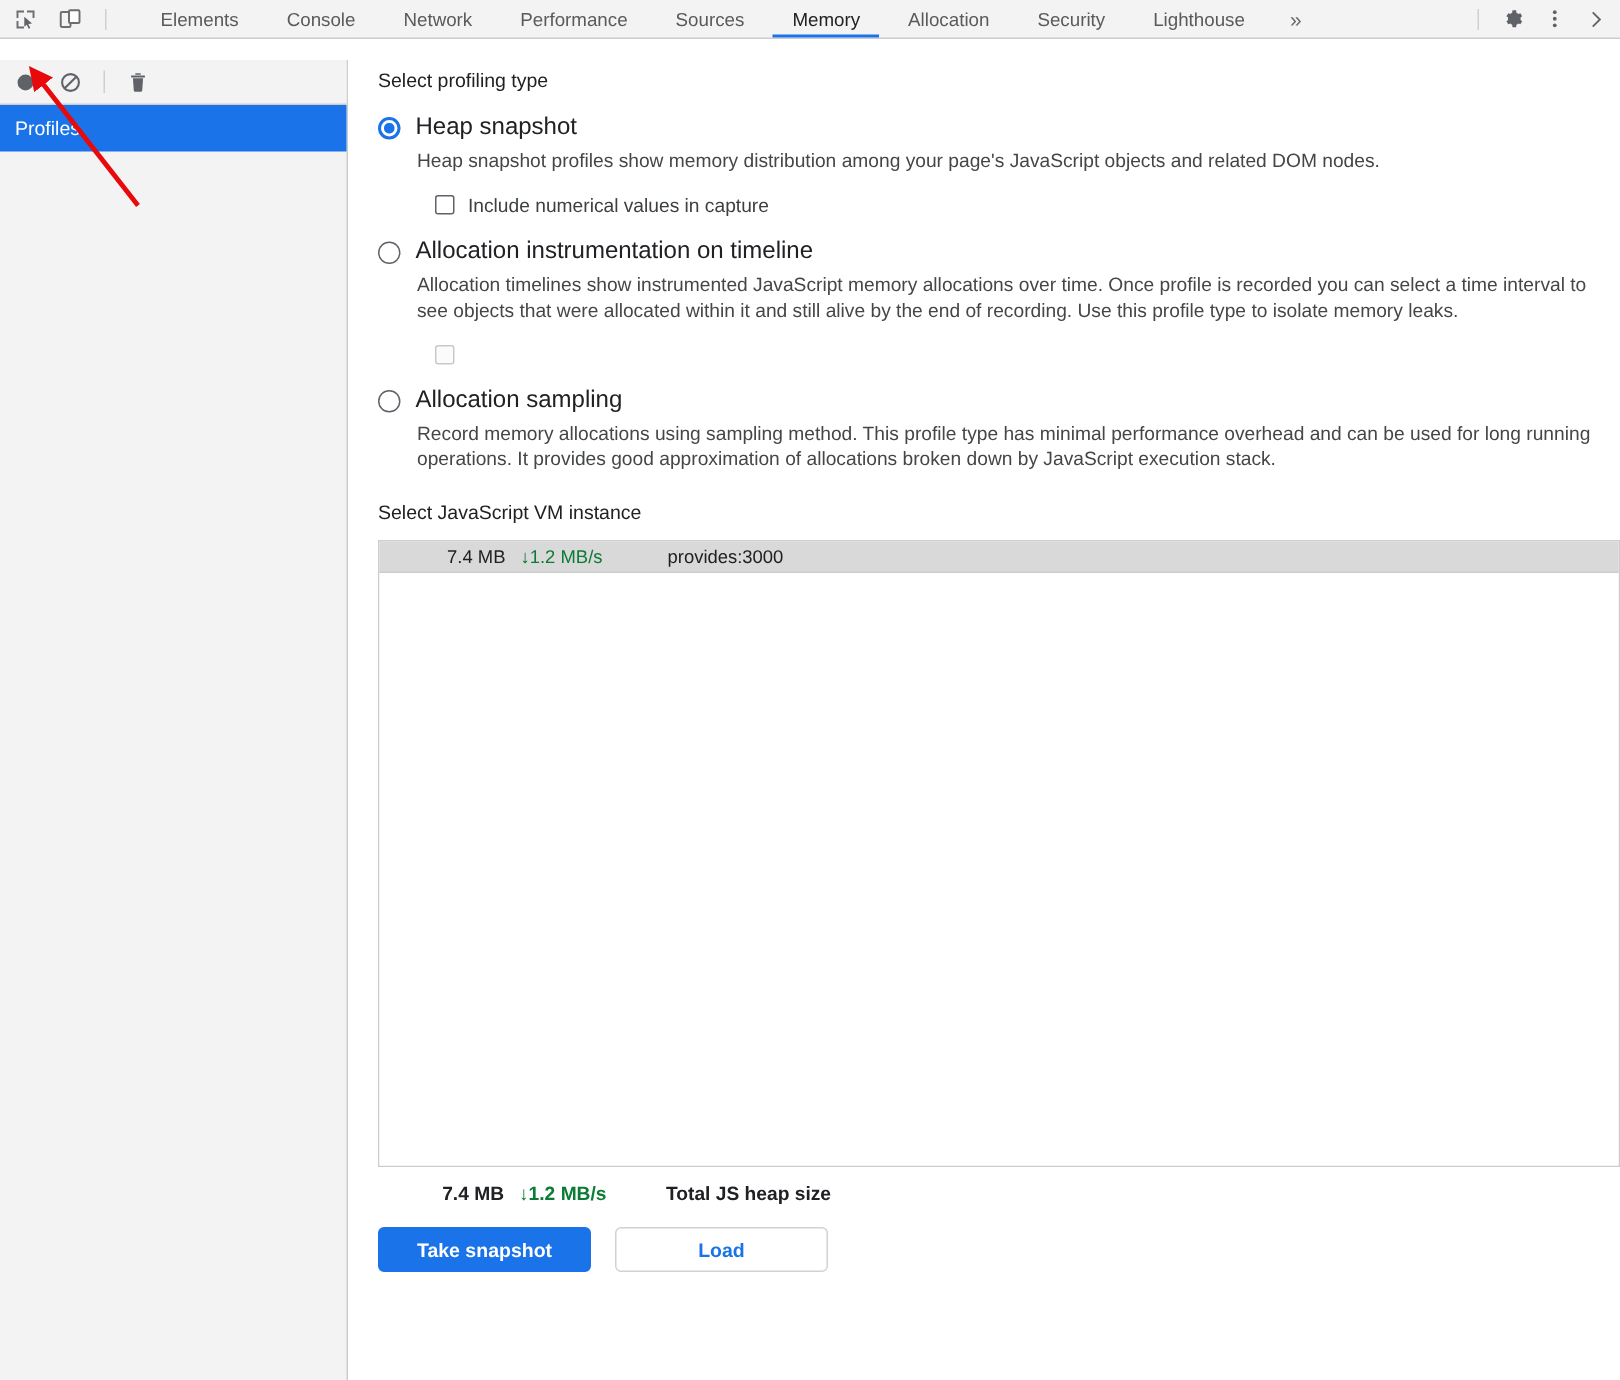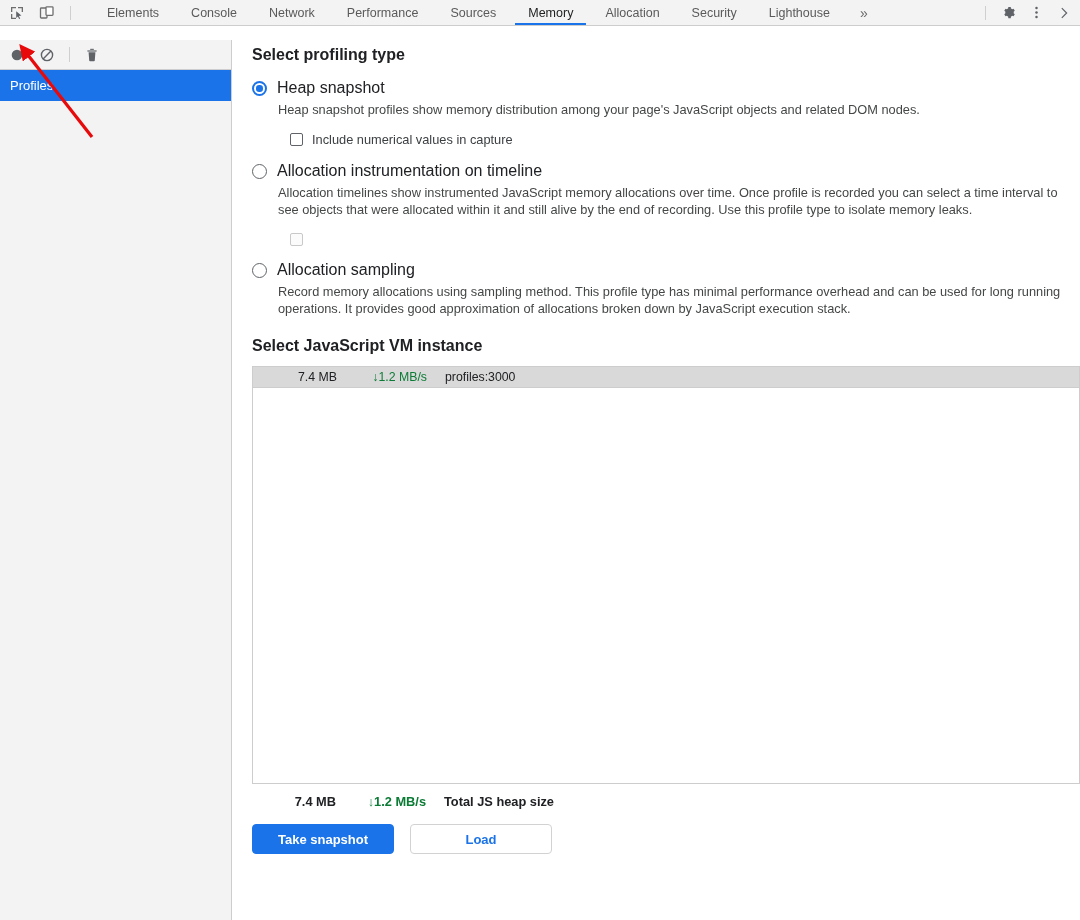--- a/index.html
+++ b/index.html
@@ -113,24 +113,24 @@
   }
 
   
   .main {
     position: absolute; left: 233px; top: 26px;
     width: 847px; height: 894px;
     background: #ffffff;
     overflow: hidden;
   }
   .section-title {
-    font-size: 16px;
+    font-size: 13px;
     color: #202124;
     margin: 20px 0 0 19px;
-    font-weight: bold;
+    font-weight: normal;
   }
 
   .opt-group { margin: 0 0 0 19px; }
 
   .radio-row {
     display: flex; align-items: flex-start;
     margin-top: 16px;
   }
   .radio {
     width: 15px; height: 15px;
@@ -209,21 +209,21 @@
     display: flex; align-items: center;
     font-size: 12.3px;
     color: #202124;
   }
   .vm-body { height: 395px; background: #fff; }
   .col-size {
     width: 84px; text-align: right;
     padding-right: 0;
   }
   .col-rate {
-    width: 90px; text-align: right;
+    width: 90px; 
     color: #0b7b35; font-weight: normal;
     padding-left: 10px;
   }
   .col-name { padding-left: 18px; }
 
   .vm-footer {
     display: flex; align-items: center;
     margin: 10px 0 0 19px;
     width: 828px;
     font-size: 12.8px;
@@ -402,21 +402,21 @@
       </div>
       <div class="opt-desc">Record memory allocations using sampling method. This profile type has minimal performance overhead and can be used for long running operations. It provides good approximation of allocations broken down by JavaScript execution stack.</div>
     </div>
 
     <div class="section-title">Select JavaScript VM instance</div>
 
     <div class="vm-panel">
       <div class="vm-head">
         <div class="col-size">7.4 MB</div>
         <div class="col-rate"><span>↓</span><span>1.2 MB/s</span></div>
-        <div class="col-name">profiles:3000</div>
+        <div class="col-name">provides:3000</div>
       </div>
       <div class="vm-body"></div>
     </div>
 
     <div class="vm-footer">
       <div class="col-size">7.4 MB</div>
       <div class="col-rate"><span>↓</span><span>1.2 MB/s</span></div>
       <div class="col-name">Total JS heap size</div>
     </div>
 

